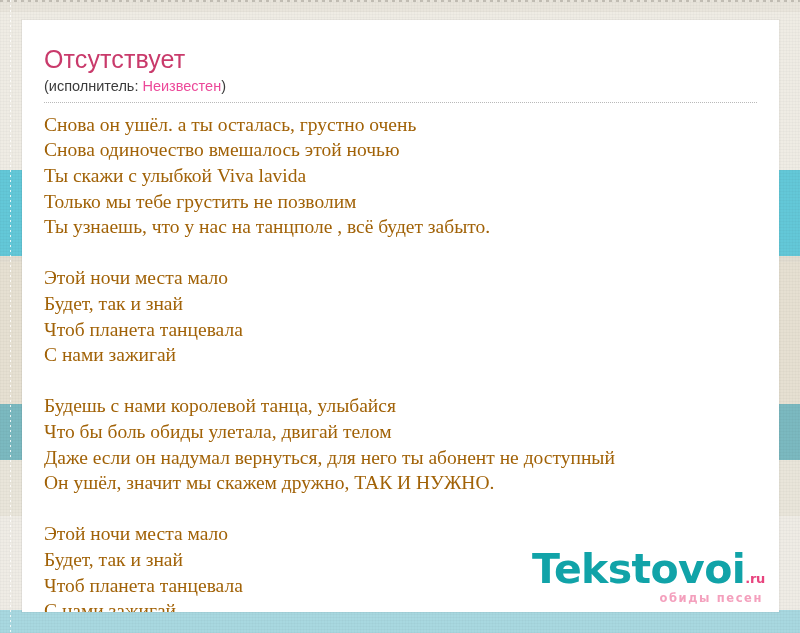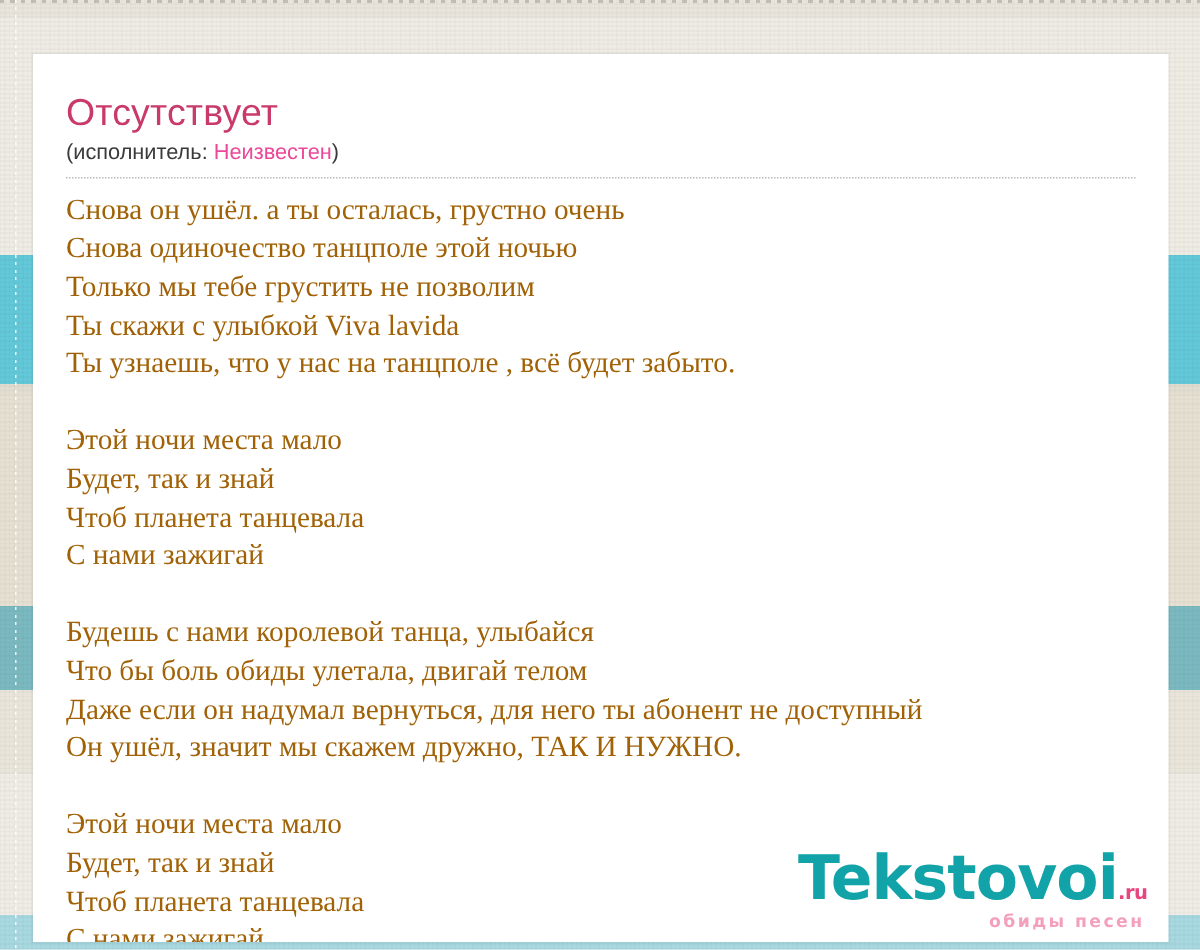--- a/index.html
+++ b/index.html
@@ -48,21 +48,21 @@
     position: absolute;
     left: 0; right: 0; top: 0;
     height: 2px;
     background: repeating-linear-gradient(90deg, rgba(120,115,105,.35) 0 3px, rgba(255,255,255,0) 3px 7px);
   }
 
   
   #card {
     position: absolute;
     left: 22px;
-    top: 36px;
+    top: 20px;
     width: 757px;
     height: 592px;
     background: #ffffff;
     box-shadow: 0 0 0 1px rgba(0,0,0,0.04);
     overflow: hidden;
   }
 
   .card-inner {
     padding: 26px 22px 0 22px;
   }
@@ -153,23 +153,23 @@
 
       <h1 id="song-title" style="color: rgb(201, 58, 107);">Отсутствует</h1>
 
       <p id="artist-line">
         <span>(исполнитель: </span><a id="artist-link" href="#" style="color: #ec4899;">Неизвестен</a><span>)</span>
       </p>
 
       <div id="lyrics">
           <div class="verse">
             <span class="line">Снова он ушёл. а ты осталась, грустно очень</span>
-            <span class="line">Снова одиночество танцполе этой ночью</span>
+            <span class="line">Снова одиночество вмешалось этой ночью</span>
+            <span class="line">Ты скажи с улыбкой Viva lavida</span>
             <span class="line">Только мы тебе грустить не позволим</span>
-            <span class="line">Ты скажи с улыбкой Viva lavida</span>
             <span class="line">Ты узнаешь, что у нас на танцполе , всё будет забыто.</span>
           </div>
           <div class="verse">
             <span class="line">Этой ночи места мало</span>
             <span class="line">Будет, так и знай</span>
             <span class="line">Чтоб планета танцевала</span>
             <span class="line">С нами зажигай</span>
           </div>
           <div class="verse">
             <span class="line">Будешь с нами королевой танца, улыбайся</span>

